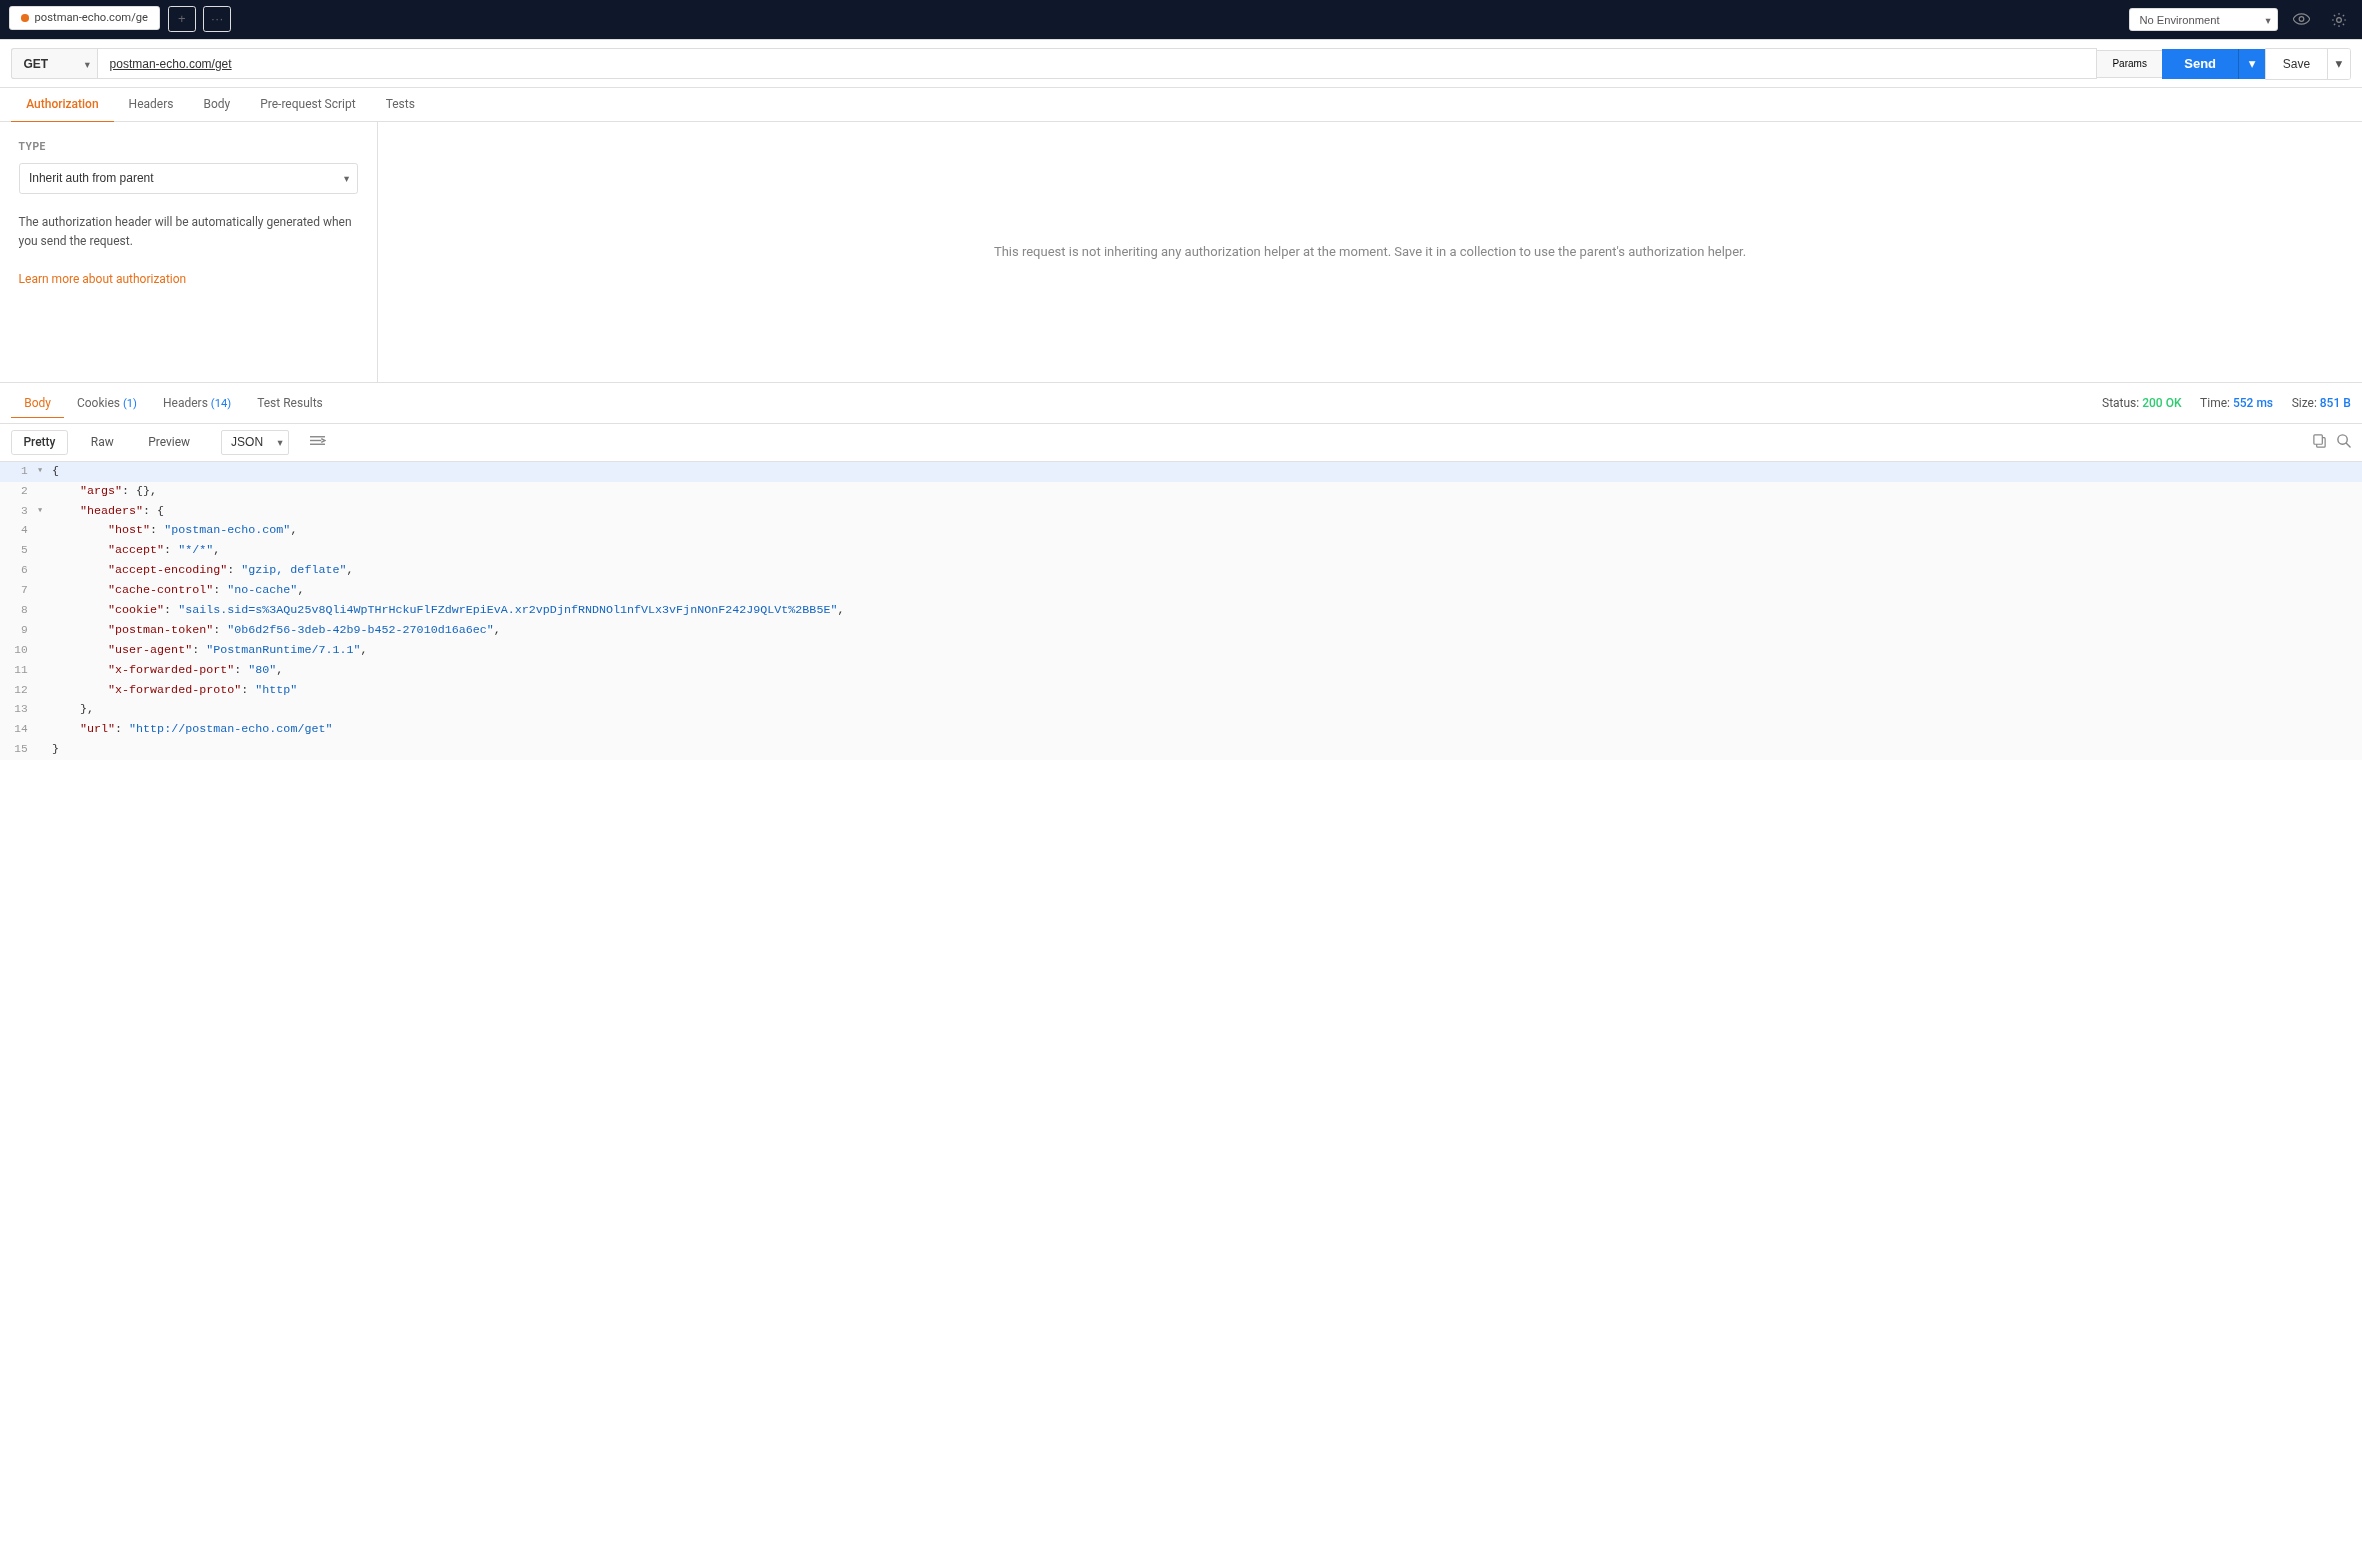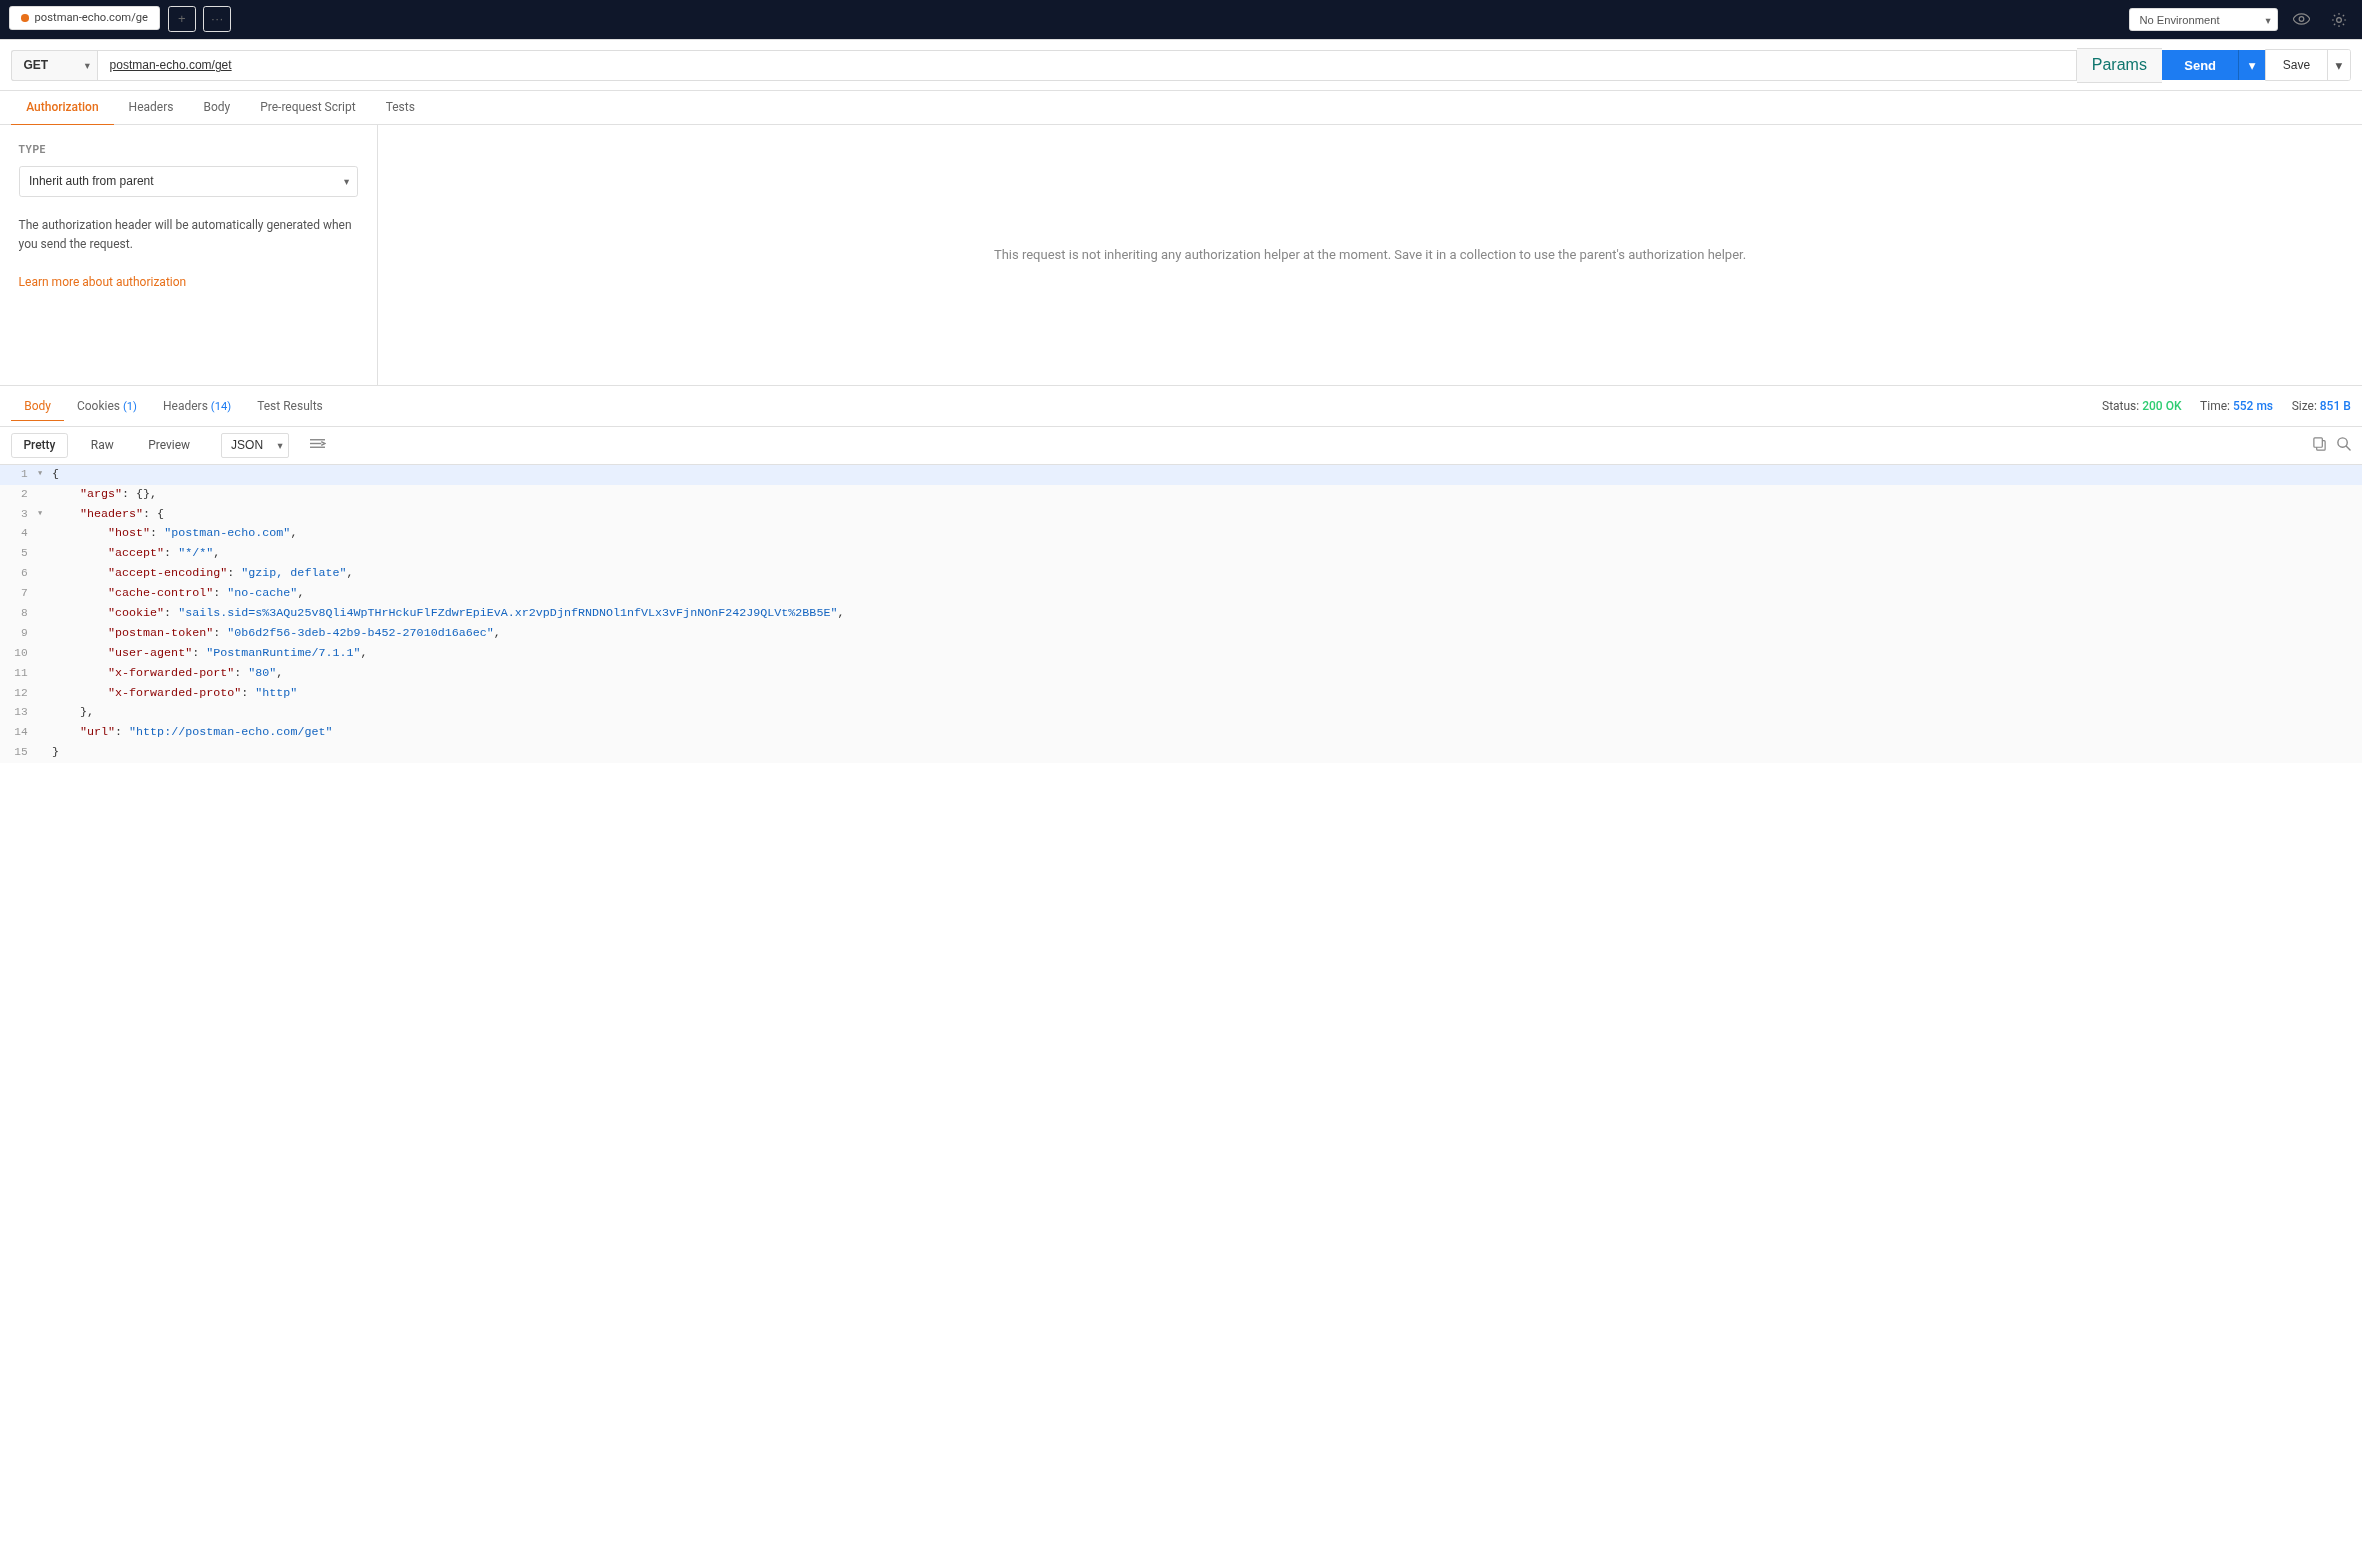--- a/index.html
+++ b/index.html
@@ -122,22 +122,22 @@
       color: #333;
       outline: none;
       text-decoration: underline;
     }
     .params-btn {
       border: 0.9px solid #ddd;
       border-left: none;
       border-right: none;
       background: #f8f8f8;
       padding: 7.5px 15px;
-      font-size: 16px;
-      color: #0f766e;
+      font-size: 10px;
+      color: #000000;
       cursor: pointer;
     }
     .send-btn-group {
       display: flex;
     }
     .send-btn {
       background: #1d7cf2;
       color: #fff;
       border: none;
       padding: 7.5px 22.4px;

